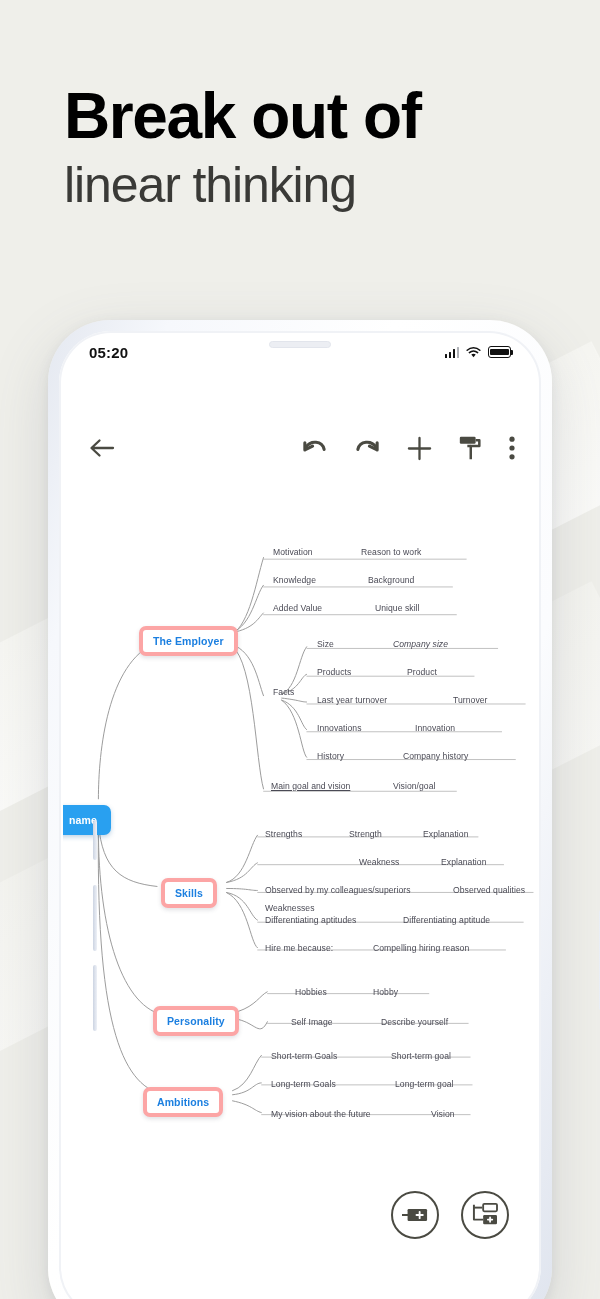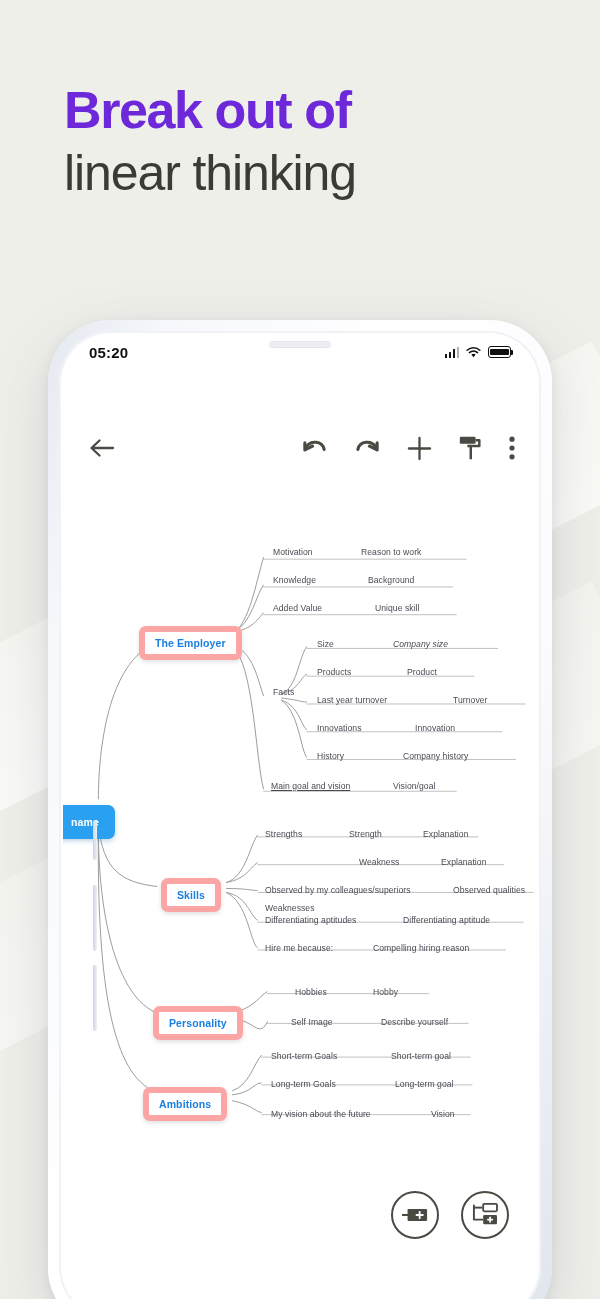--- a/index.html
+++ b/index.html
@@ -22,21 +22,21 @@
   }
   .band.b1 { top:560px; height:150px; opacity:.85; }
   .band.b2 { top:800px; height:150px; opacity:.6; }
 
   
   .headline {
     position:absolute; left:64px; top:84px; z-index:3;
     line-height:1.0;
   }
   .headline .l1 {
-    font-size:52px; font-weight:700; color:#6d28d9;
+    font-size:64px; font-weight:700; color:#000000;
     letter-spacing:-1.4px;
   }
   .headline .l2 {
     font-size:50px; font-weight:400; color:#3a3a37;
     letter-spacing:-1.1px; margin-top:12px;
   }
 
   
   .phone {
     position:absolute;
@@ -123,21 +123,21 @@
   .tb-group { margin-left:auto; display:flex; align-items:center; gap:26px; }
 
   
   .canvas { position:absolute; inset:0; z-index:3; }
   .mm-svg { position:absolute; left:0; top:0; width:100%; height:100%; }
 
   .node {
     position:absolute; z-index:4;
     font-size:10.5px; font-weight:700; color:#1b7fe0;
     background:#fff;
-    border:6px solid #fca5a5; border-radius:7px;
+    border:4px solid #fca5a5; border-radius:7px;
     padding:5px 10px;
     white-space:nowrap;
     box-shadow:0 2px 4px rgba(60,70,90,.16);
     letter-spacing:.1px;
   }
   .node.root {
     background:#29a0f0; border-color:#29a0f0; color:#fff;
     box-shadow:0 2px 5px rgba(40,110,170,.3);
   }
 

